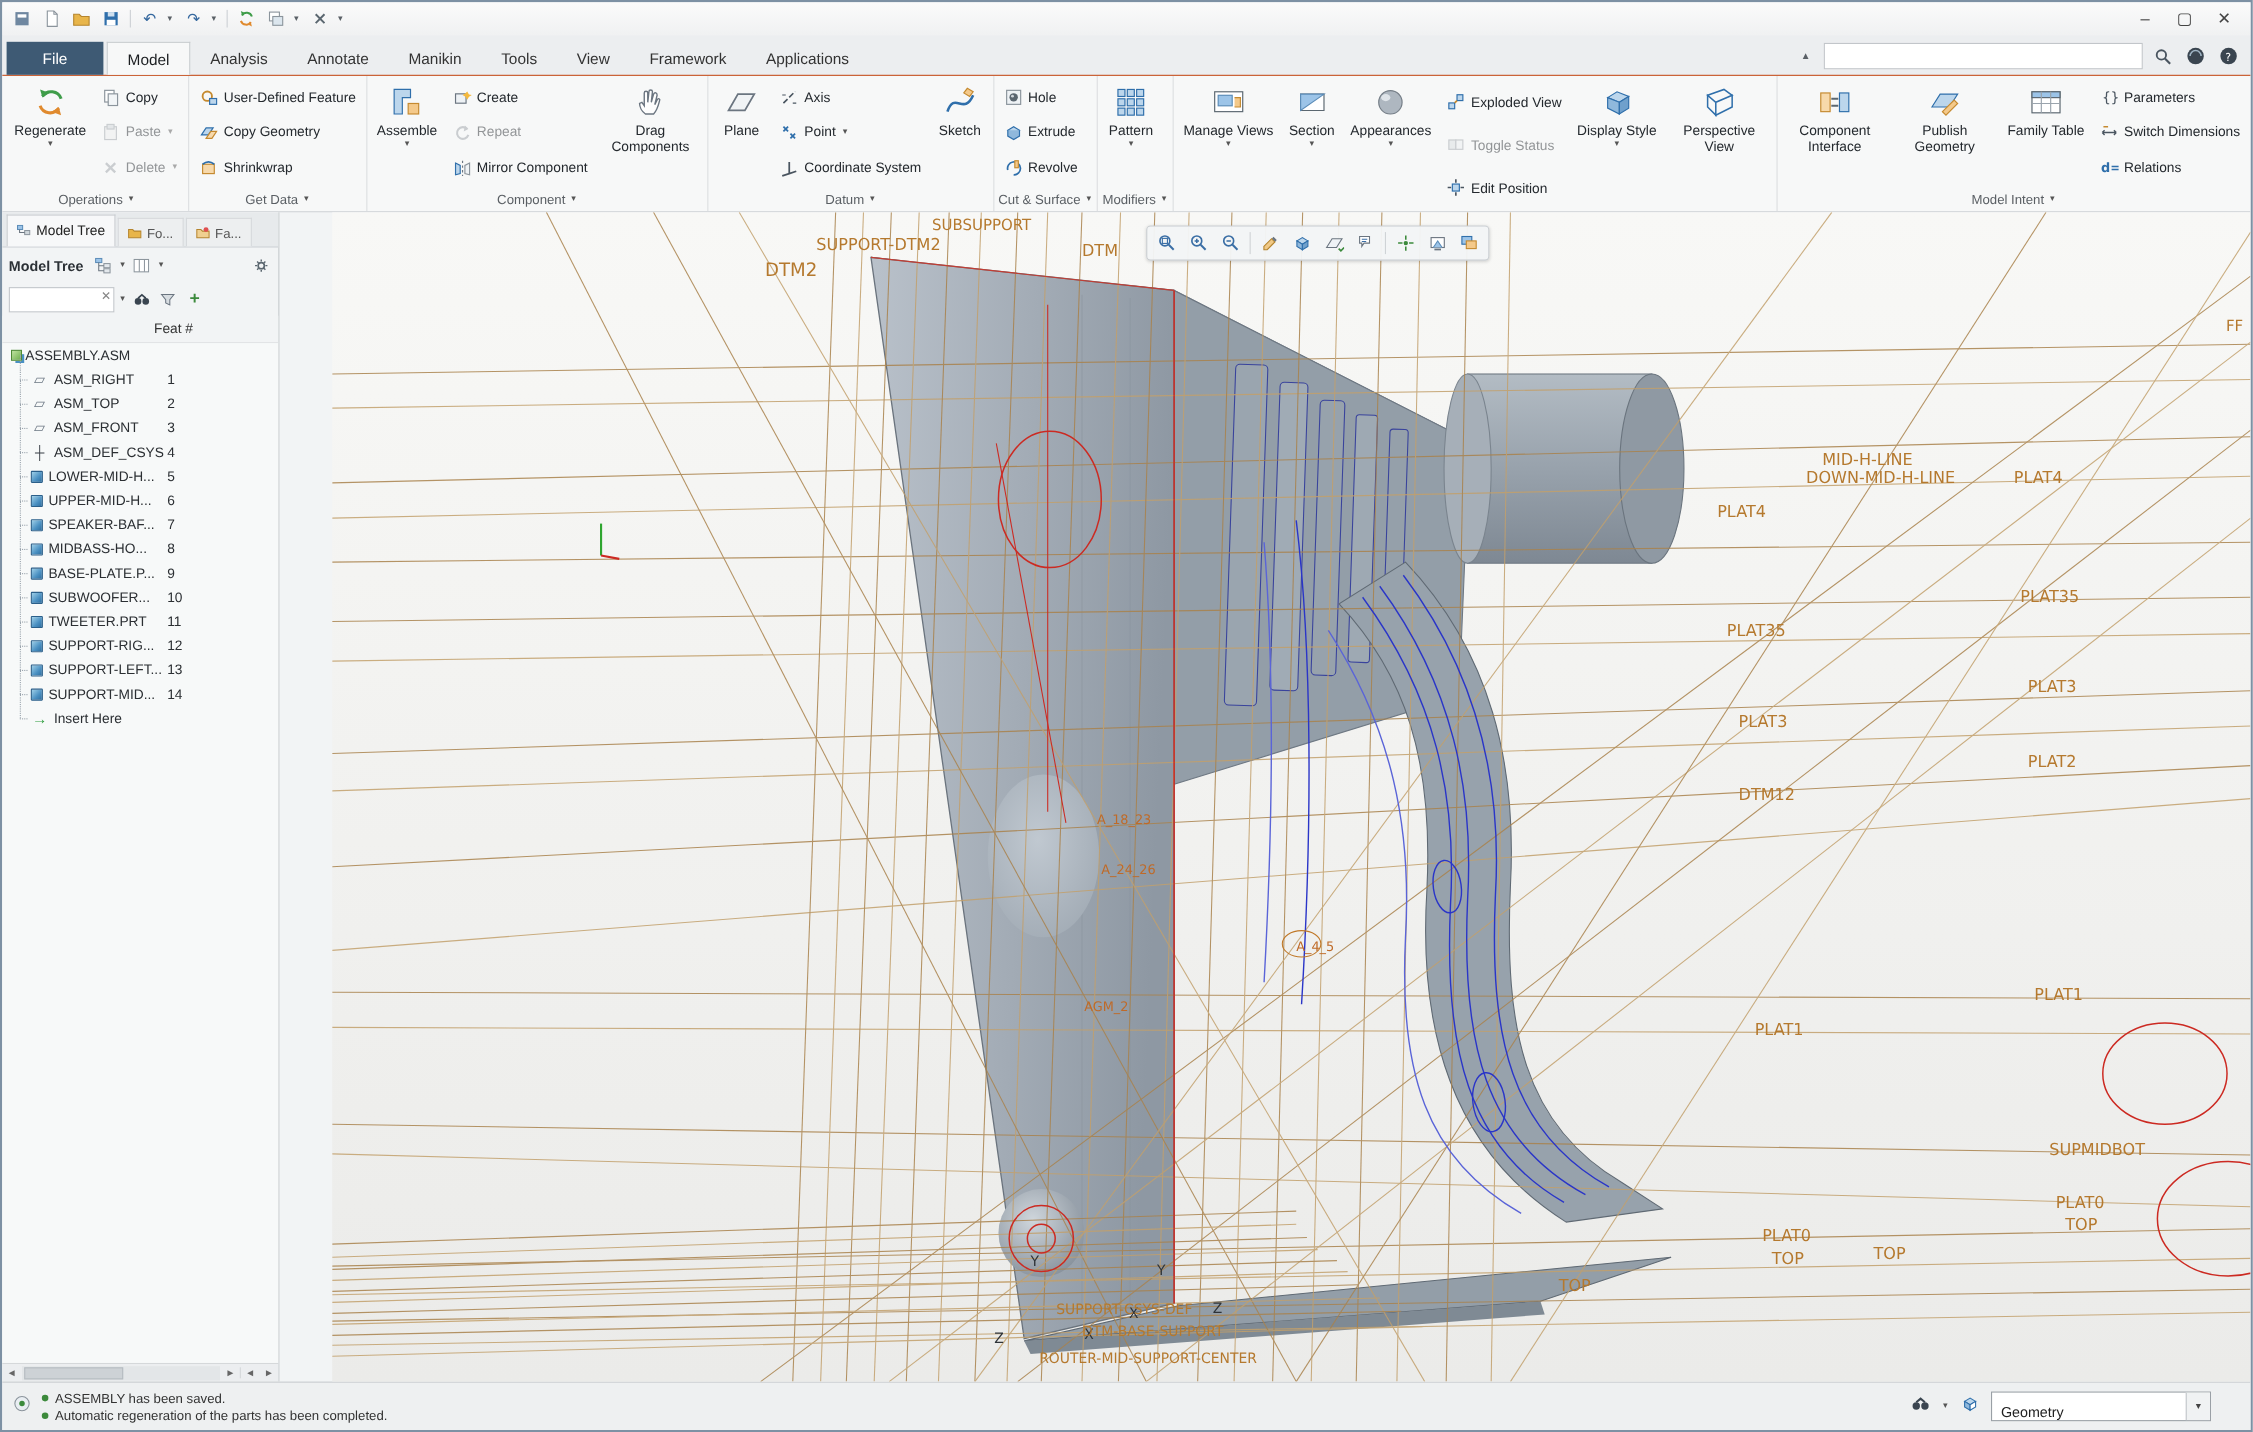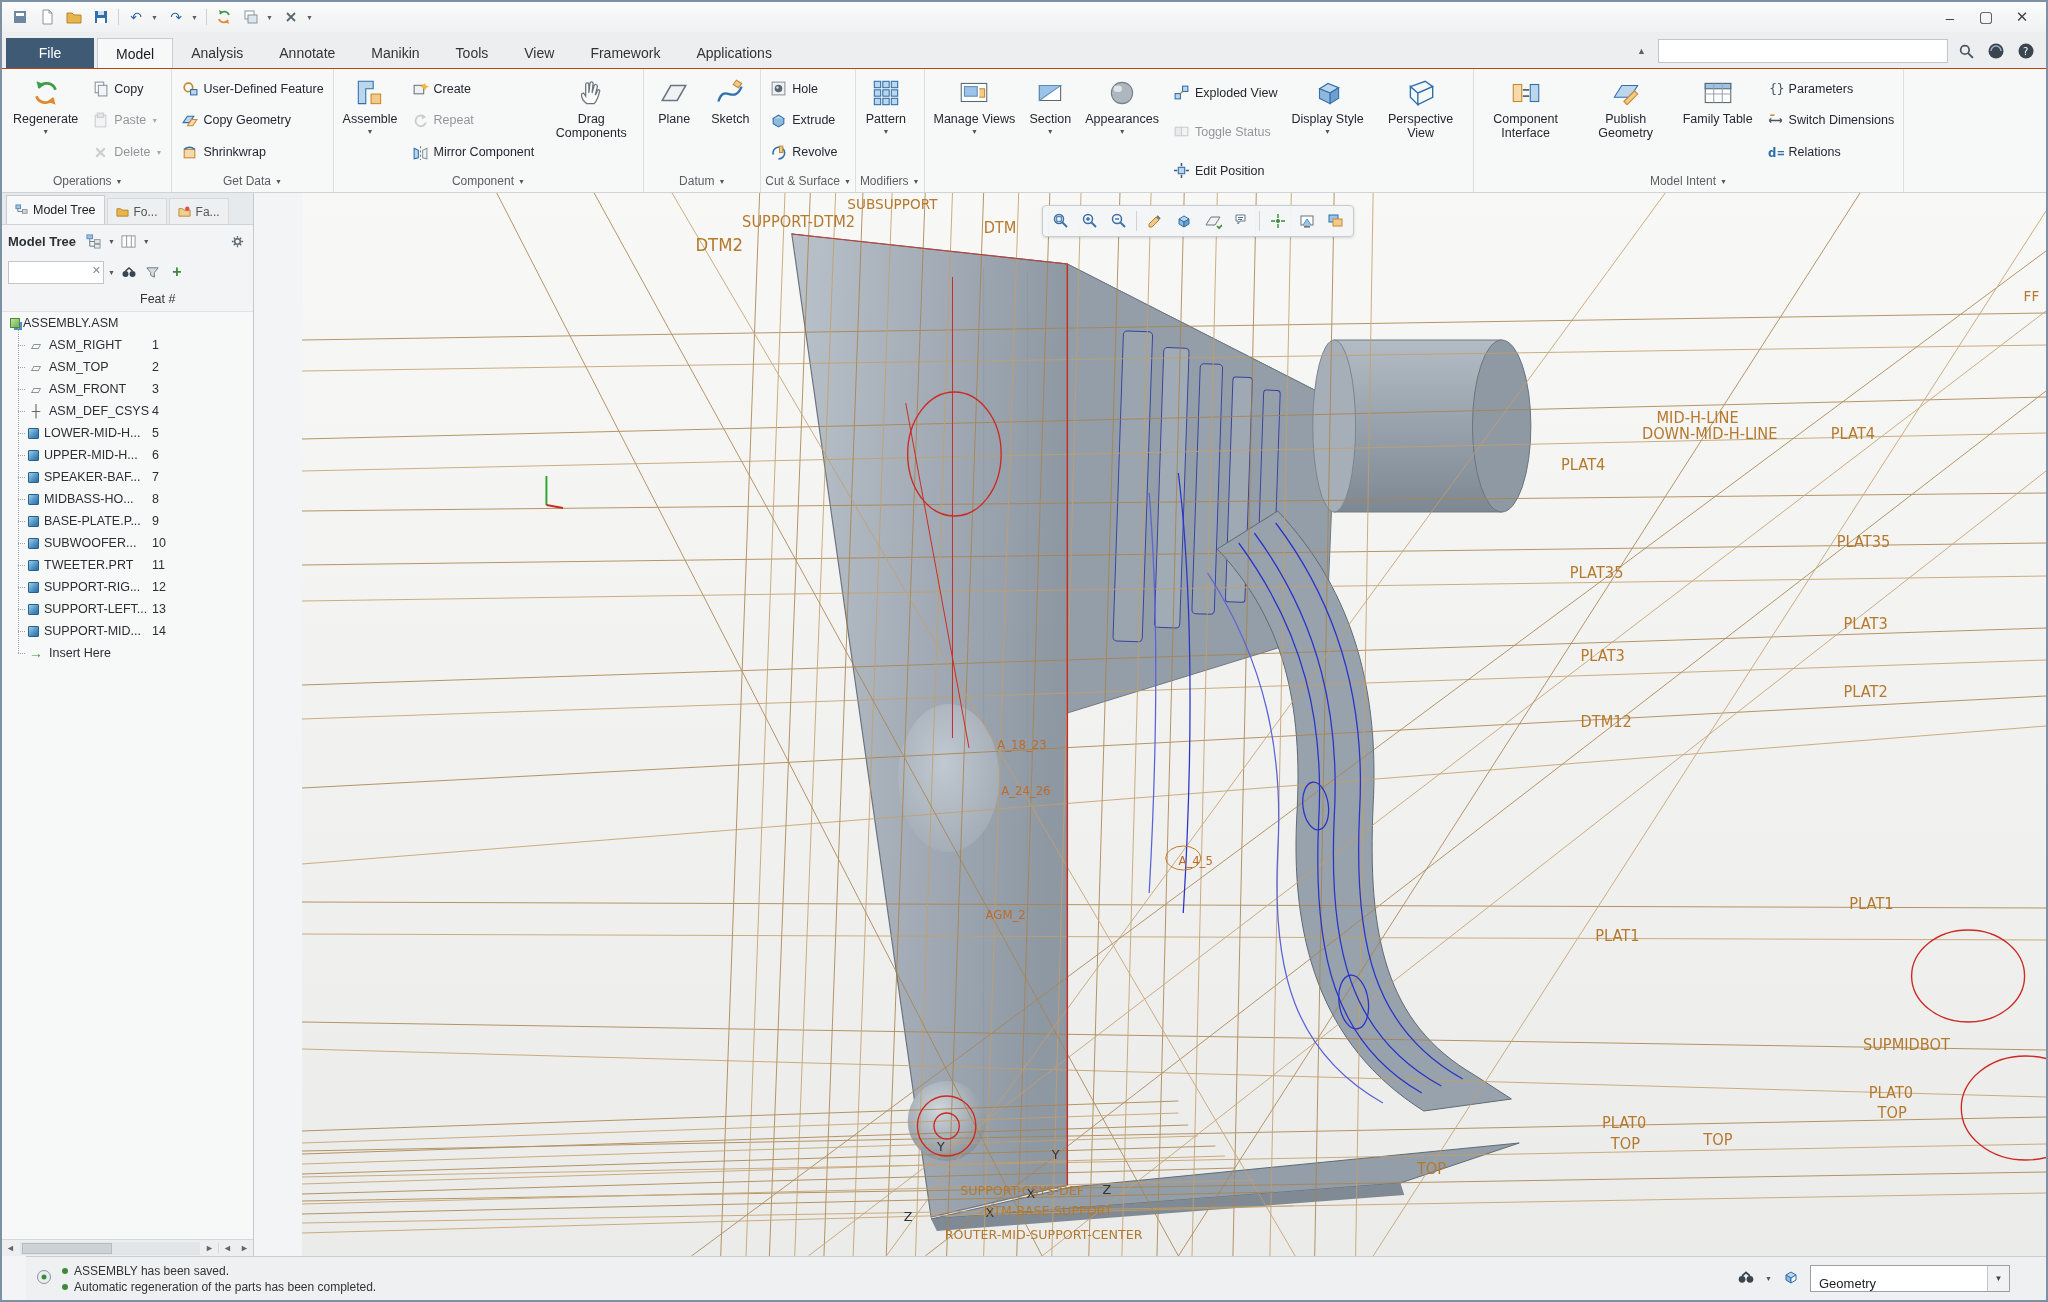--- a/index.html
+++ b/index.html
@@ -77,21 +77,21 @@
   .graphics{flex:1;position:relative;min-width:0;background:linear-gradient(#f8f8f6,#ebebe9);}
   .gfx-svg{position:absolute;inset:0;width:100%;height:100%;}
   .glabel{fill:#b5792e;font-family:"DejaVu Sans",sans-serif;}
   .glabel.dark{fill:#2e3338;}
   .glabel.small{fill:#bf6a28;}
   .gfx-toolbar{position:absolute;left:740px;top:12px;height:32px;display:flex;align-items:center;gap:2px;background:rgba(243,245,246,.96);border:1px solid #c8ccd0;border-radius:4px;padding:0 4px;box-shadow:0 1px 3px rgba(0,0,0,.15);}
   .gt-btn{width:27px;height:26px;display:flex;align-items:center;justify-content:center;border-radius:3px;}
   .gt-sep{width:1px;height:20px;background:#cfd3d6;margin:0 2px;}
 
   
-  .statusbar{height:44px;background:#eef0f1;border-top:1px solid #c9ccd0;display:flex;align-items:center;padding:0 10px;gap:10px;flex:0 0 auto;margin-left:24px;}
+  .statusbar{height:44px;background:#eef0f1;border-top:1px solid #c9ccd0;display:flex;align-items:center;padding:0 10px;gap:10px;flex:0 0 auto;}
   .sb-icons{display:flex;gap:6px;align-items:center;}
   .sb-msgs{display:flex;flex-direction:column;justify-content:center;gap:2px;font-size:12px;color:#333;}
   .sb-msg{display:flex;align-items:center;gap:6px;}
   .sb-bullet{width:6px;height:6px;border-radius:50%;background:#3c8a3c;flex:0 0 auto;}
   .sb-right{margin-left:auto;display:flex;align-items:center;gap:10px;padding-right:26px;}
   .filter-combo{width:200px;height:27px;background:#fff;border:1px solid #9aa0a6;display:flex;align-items:flex-end;font-size:13px;color:#222;}
   .filter-combo .fc-text{flex:1;padding:0 8px;}
   .filter-combo .fc-arrow{width:22px;height:100%;border-left:1px solid #c2c6ca;display:flex;align-items:center;justify-content:center;font-size:8px;color:#444;background:#f0f2f3;}
 </style>
 </head>
@@ -318,20 +318,43 @@
         </div>
     </div>
 
     <div class="rgroup">
       <div class="rg-content">
         <div class="btn-lg">
           <svg class="ic32" viewBox="0 0 32 32">
               <path d="M5 23 L13 9 L27 9 L19 23 Z" fill="#f0f3f5" stroke="#6b7580" stroke-width="1.5"></path>
             </svg>
           <span class="lbl">Plane</span>
+        </div>
+        <div class="col-small">
+          <div class="btn-sm">
+            <svg class="ic16" viewBox="0 0 16 16">
+                <path d="M3 13 L13 3" stroke="#4a5560" stroke-width="1.4" stroke-dasharray="5 2"></path>
+                <path d="M2 6 h3 M11 13 h3" stroke="#4a5560"></path>
+              </svg>
+            <span class="lbl">Axis</span>
+          </div>
+          <div class="btn-sm">
+            <svg class="ic16" viewBox="0 0 16 16">
+                <path d="M3 3 l4 4 M7 3 L3 7" stroke="#2f6fab" stroke-width="1.5"></path>
+                <path d="M9 9 l4 4 M13 9 l-4 4" stroke="#2f6fab" stroke-width="1.5"></path>
+              </svg>
+            <span class="lbl">Point</span>
+            <span class="caret">▼</span>
+          </div>
+          <div class="btn-sm">
+            <svg class="ic16" viewBox="0 0 16 16">
+                <path d="M8 13 V3 M8 13 L2 15 M8 13 L14 11" stroke="#4a5560" stroke-width="1.5" fill="none"></path>
+              </svg>
+            <span class="lbl">Coordinate System</span>
+          </div>
         </div>
         <div class="btn-lg">
           <svg class="ic32" viewBox="0 0 32 32">
               <path d="M5 24 C11 6 19 28 27 10" fill="none" stroke="#2f6fab" stroke-width="2.2"></path>
               <path d="M22 4 l5 3 -3 4 -5 -3 Z" fill="#f4c98a" stroke="#c58a30"></path>
             </svg>
           <span class="lbl">Sketch</span>
         </div>
       </div>
       <div class="rg-label">

